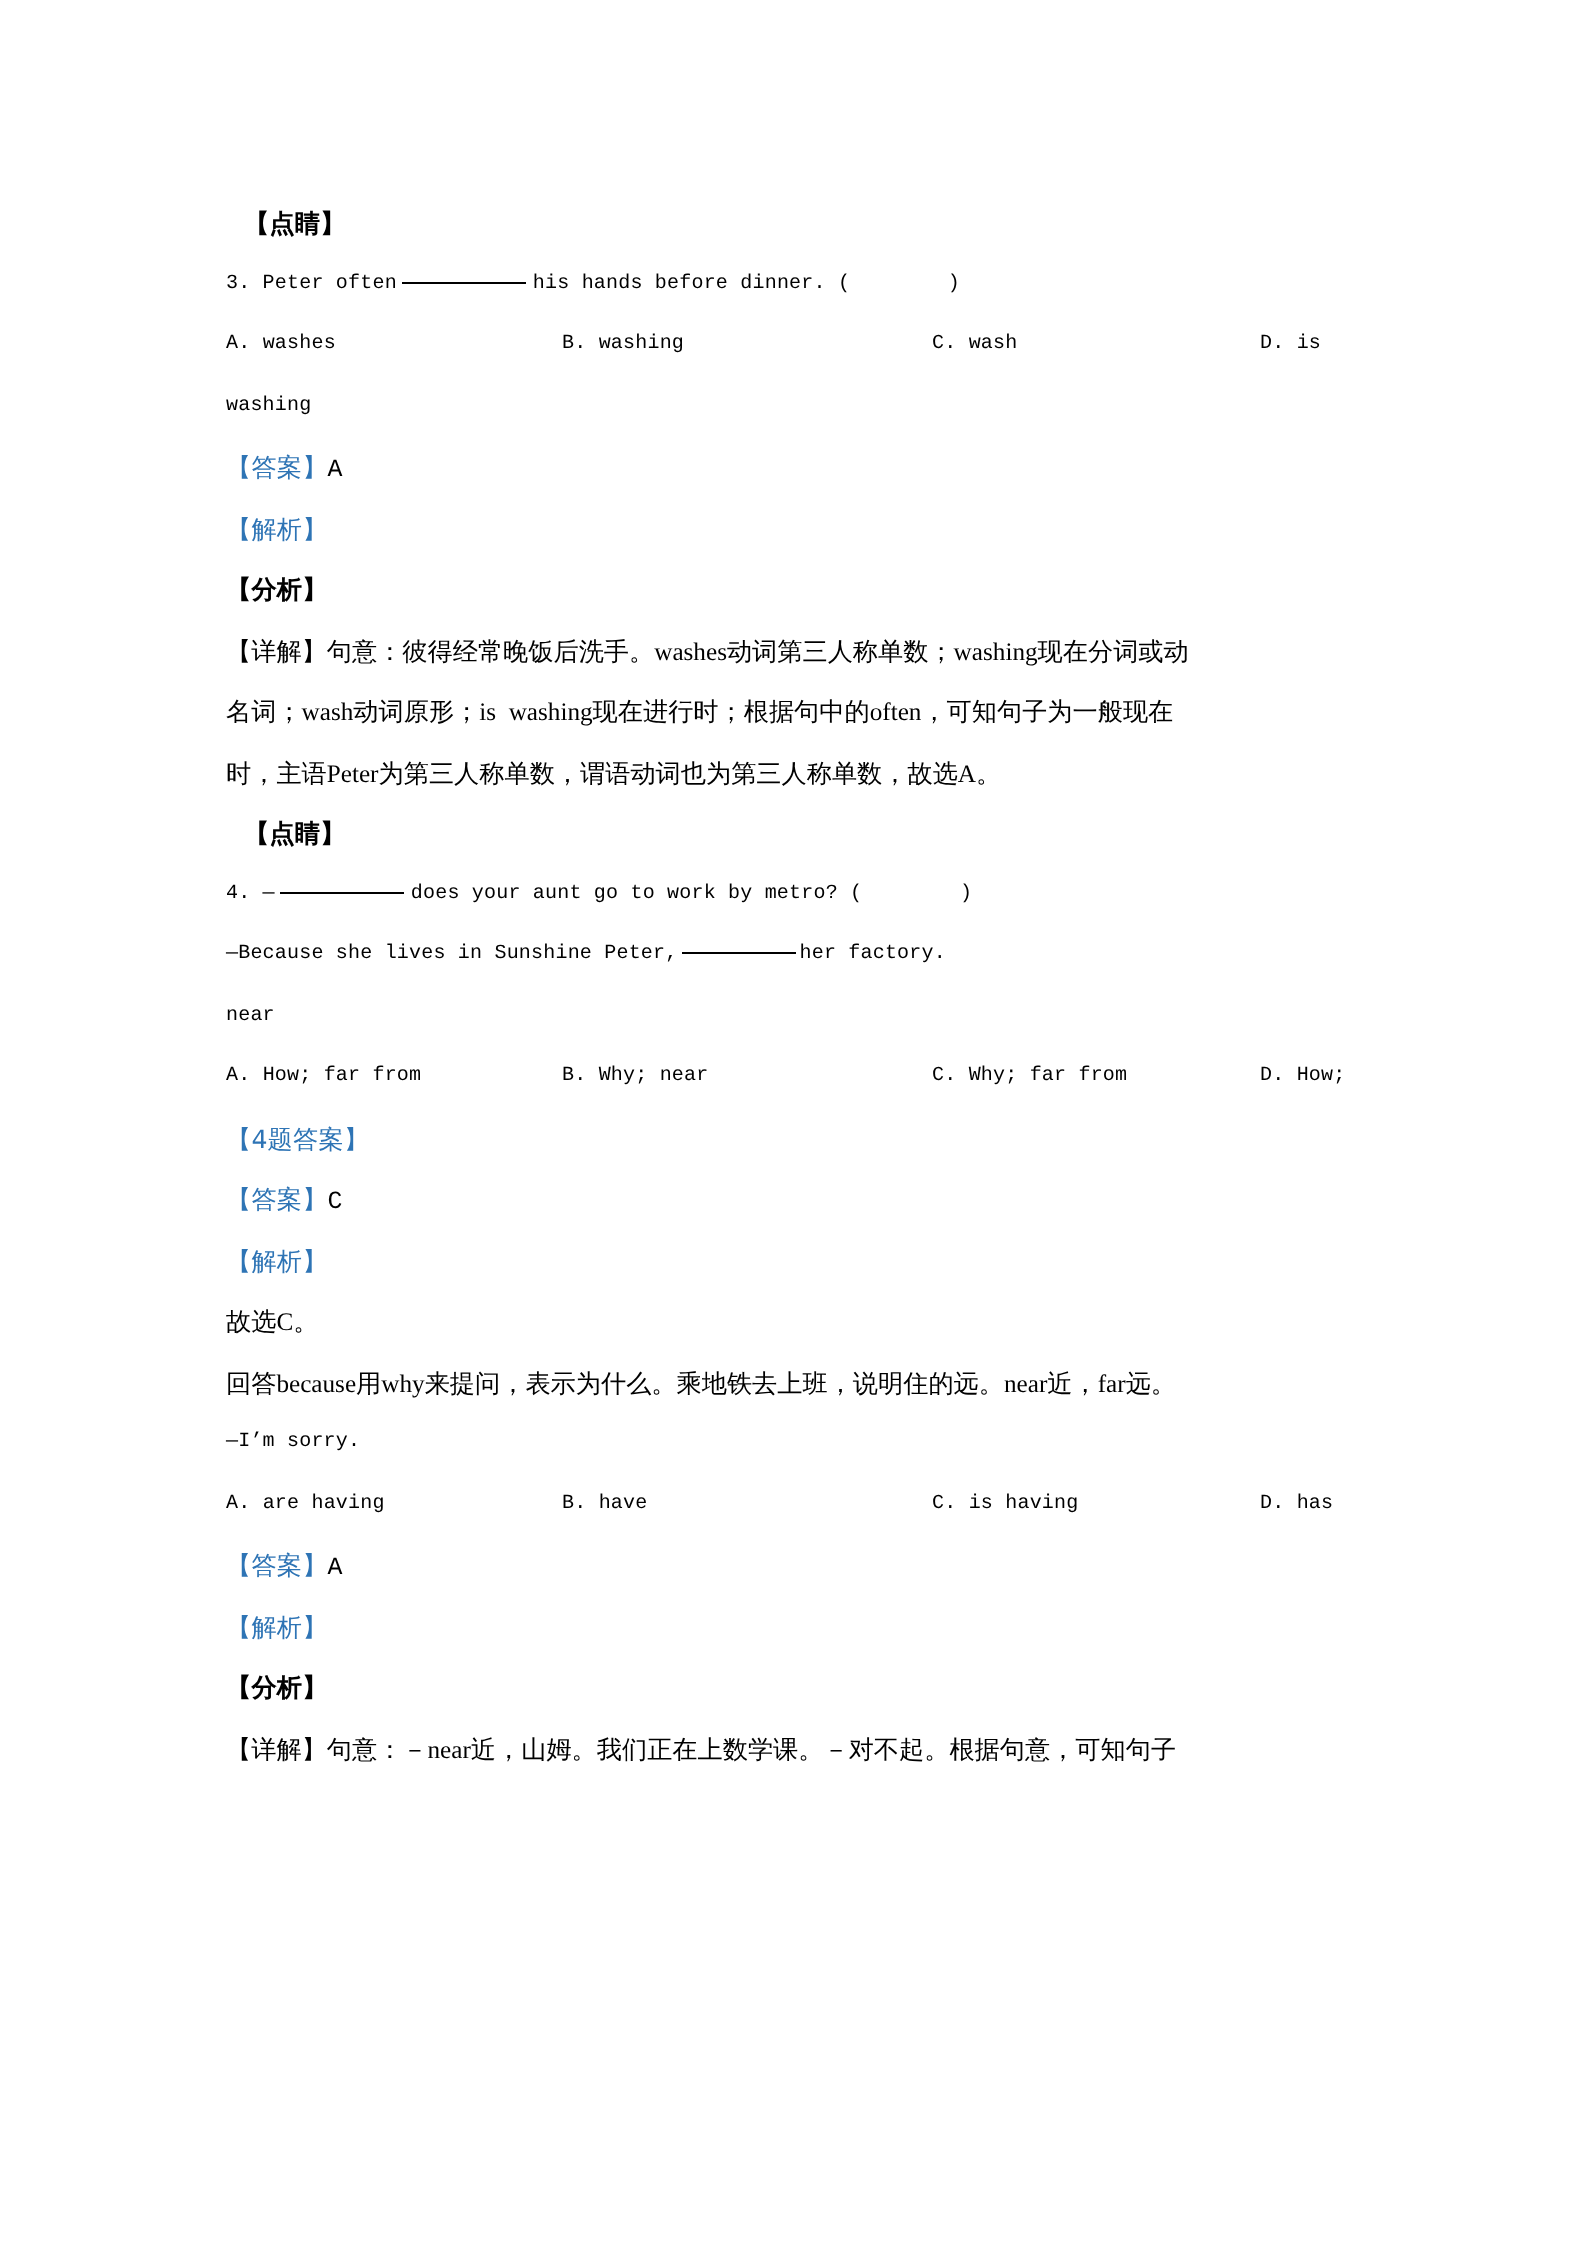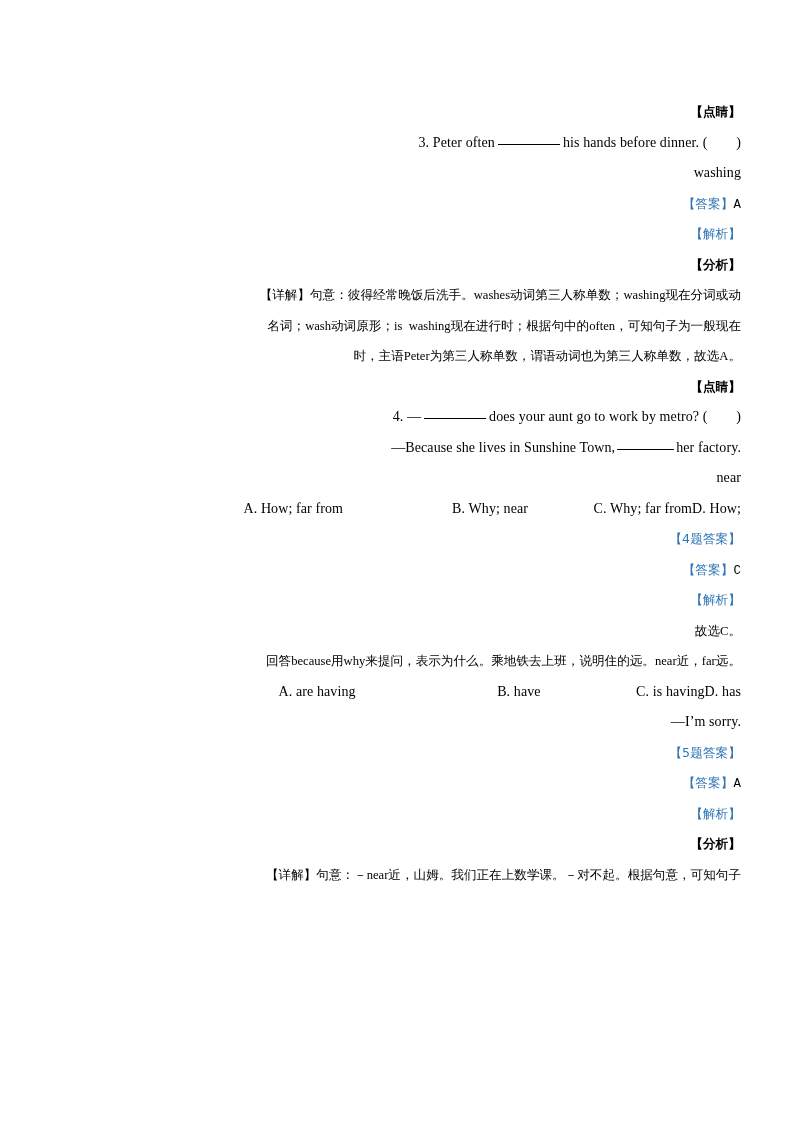--- a/index.html
+++ b/index.html
@@ -14,30 +14,28 @@
     font-family: "Liberation Mono", "DejaVu Sans Mono", monospace;
     color: #000000;
     -webkit-font-smoothing: none;
   }
   .page {
     position: relative;
     width: 794px;
     height: 1123px;
     box-sizing: border-box;
     padding: 97px 53px 0 113px;
-    text-align: right;
   }
   
   .line {
-    font-size: 14px;
+    font-size: 10px;
     line-height: 30.5px;
     height: 30.5px;
     white-space: pre;
     letter-spacing: 0.1px;
-    font-family: Liberation Serif, serif;
   }
   
   .cn {
     font-family: Liberation Serif, serif;
     font-size: 12.6px;
     letter-spacing: 0px;
   }
   
   .blue {
     color: #2E74B5;
@@ -81,59 +79,59 @@
 </style>
 </head>
 <body>
 
 <div class="page">
 
   <div class="line hdr indent-dian">【点睛】</div>
 
   <div class="line"><span>3. Peter often</span><span class="blank"></span><span>his hands before dinner. (        )</span></div>
 
+  <div class="line opts"><span class="optcol" style="width:168px"><span>A.</span> <span>washes</span></span><span class="optcol" style="width:185px"><span>B.</span> <span>washing</span></span><span class="optcol" style="width:164px"><span>C.</span> <span>wash</span></span><span class="optcol"><span>D.</span> <span>is</span></span></div>
 
   <div class="line">washing</div>
 
 
   <div class="line blue"><span>【答案】</span><span class="ansletter">A</span></div>
 
   <div class="line blue">【解析】</div>
 
   <div class="line hdr">【分析】</div>
 
   <div class="line cn">【详解】句意：彼得经常晚饭后洗手。washes动词第三人称单数；washing现在分词或动</div>
   <div class="line cn">名词；wash动词原形；is  washing现在进行时；根据句中的often，可知句子为一般现在</div>
   <div class="line cn">时，主语Peter为第三人称单数，谓语动词也为第三人称单数，故选A。</div>
 
   <div class="line hdr indent-dian">【点睛】</div>
 
   <div class="line"><span>4. —</span><span class="blank"></span><span>does your aunt go to work by metro? (        )</span></div>
 
-  <div class="line"><span>—Because she lives in Sunshine Town,</span><span class="blank-sm"></span><span>her factory.</span></div>
+  <div class="line"><span>—Because she lives in Sunshine Peter,</span><span class="blank-sm"></span><span>her factory.</span></div>
 
   <div class="line">near</div>
 
   <div class="line opts"><span class="optcol" style="width:168px"><span>A.</span> <span>How; far from</span></span><span class="optcol" style="width:185px"><span>B.</span> <span>Why; near</span></span><span class="optcol" style="width:164px"><span>C.</span> <span>Why; far from</span></span><span class="optcol"><span>D.</span> <span>How;</span></span></div>
 
   <div class="line blue">【4题答案】</div>
 
   <div class="line blue"><span>【答案】</span><span class="ansletter">C</span></div>
 
   <div class="line blue">【解析】</div>
 
   <div class="line cn">故选C。</div>
   <div class="line cn">回答because用why来提问，表示为什么。乘地铁去上班，说明住的远。near近，far远。</div>
 
 
+  <div class="line">—I’m sorry.</div>
+
   <div class="line opts"><span class="optcol" style="width:168px"><span>A.</span> <span>are having</span></span><span class="optcol" style="width:185px"><span>B.</span> <span>have</span></span><span class="optcol" style="width:164px"><span>C.</span> <span>is having</span></span><span class="optcol"><span>D.</span> <span>has</span></span></div>
 
-  <div class="line">—I’m sorry.</div>
-
-  <div class="line blue">【5题答案】</div>
 
   <div class="line blue"><span>【答案】</span><span class="ansletter">A</span></div>
 
   <div class="line blue">【解析】</div>
 
   <div class="line hdr">【分析】</div>
 
   <div class="line cn">【详解】句意：－near近，山姆。我们正在上数学课。－对不起。根据句意，可知句子</div>
 
 </div>

